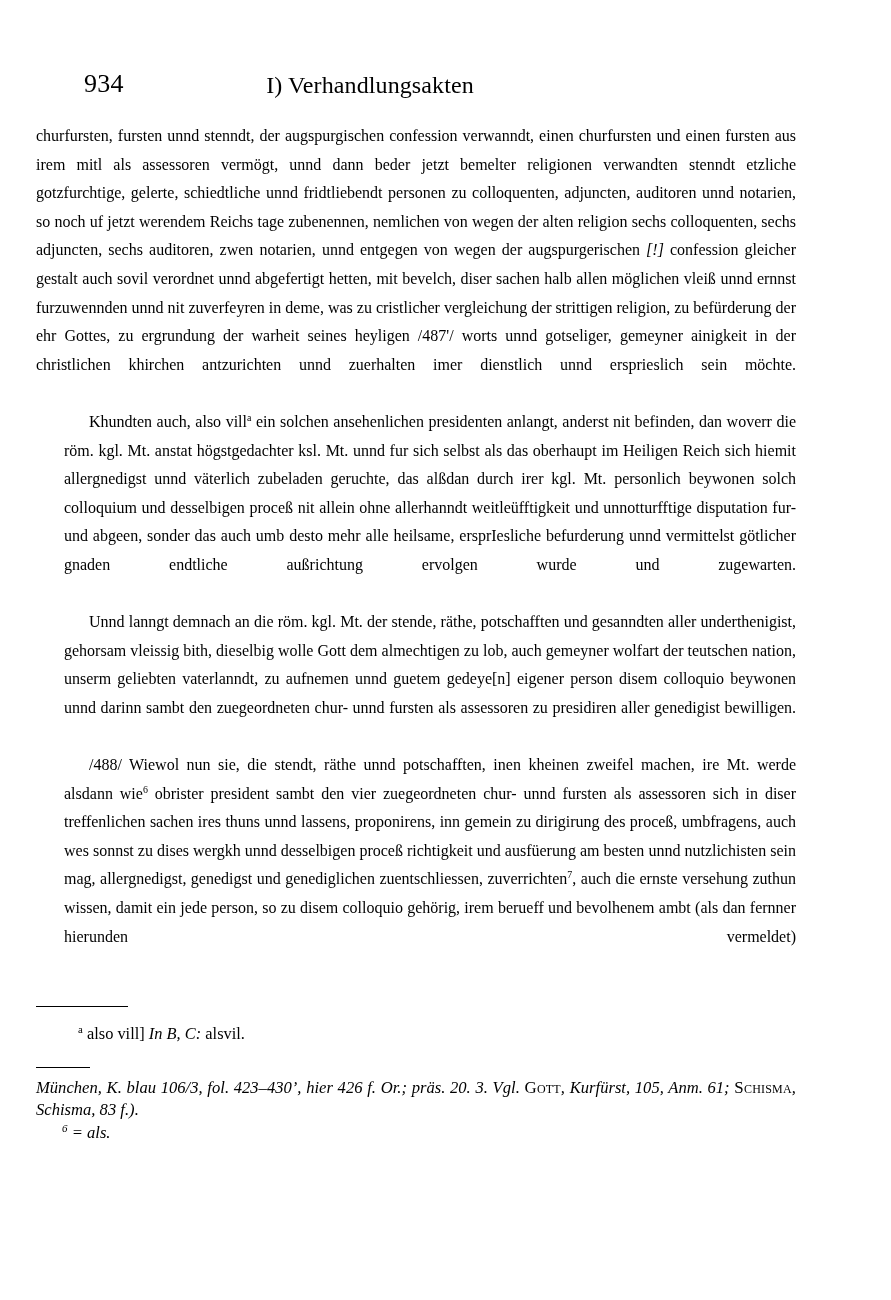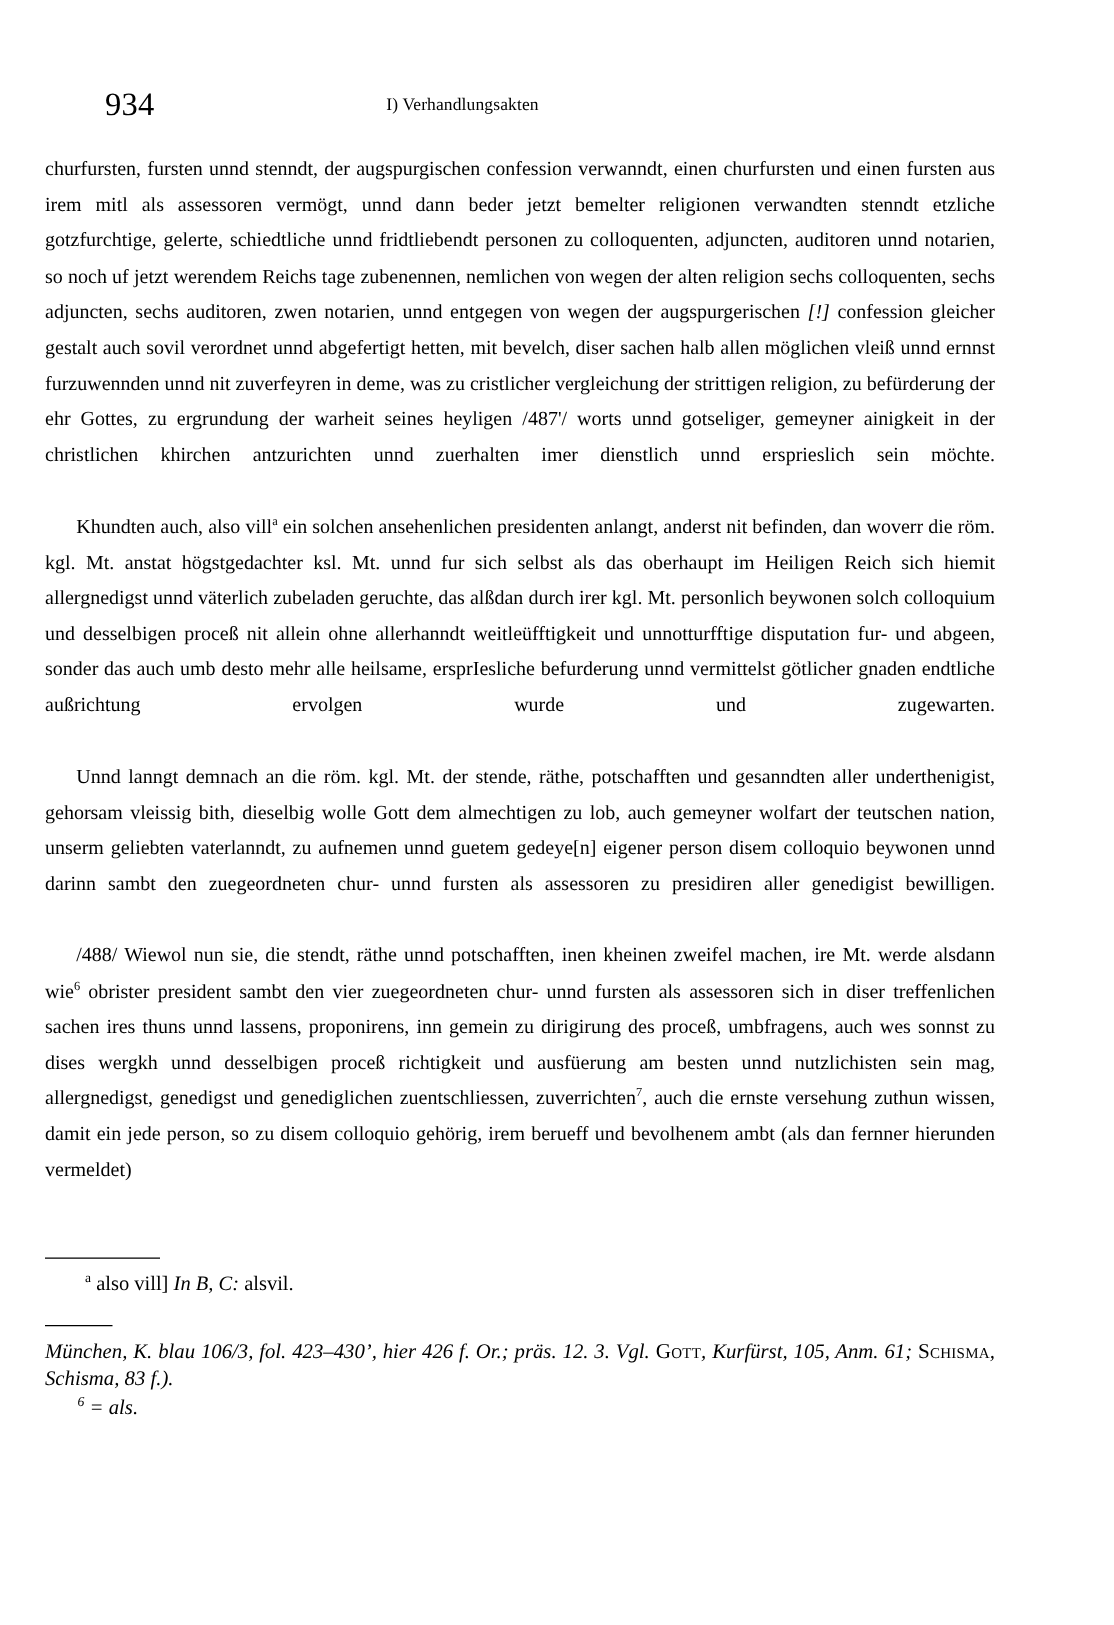--- a/index.html
+++ b/index.html
@@ -42,39 +42,40 @@
     letter-spacing: 0.2px;
     margin-left: 48px;
   }
   .runhead .title {
     position: absolute;
     left: 0;
     right: 0;
     top: 1px;
     text-align: center;
     padding-right: 92px;
-    font-size: 14px;
+    font-size: 24px;
     letter-spacing: 0.1px;
   }
 
   
   .body-block {
     margin-top: 16px;
     font-size: 16px;
     line-height: 28.6px;
     text-align: justify;
     text-justify: inter-word;
     hyphens: none;
   }
   .body-block p {
     margin: 0;
     text-align: justify;
   }
   .body-block p.indent {
     text-indent: 25px;
+    margin-left: 28px;
   }
   .body-block p:last-child {
     text-align: justify;
   }
   
   .body-block p::after {
     content: "";
     display: inline-block;
     width: 100%;
   }
@@ -156,26 +157,26 @@
     <div class="body-block" id="body-block">
         <p><span>churfursten, fursten unnd stenndt, der augspurgischen confession verwanndt, einen churfursten und einen fursten aus irem mitl als assessoren vermögt, unnd dann beder jetzt bemelter religionen verwandten stenndt etzliche gotzfurchtige, gelerte, schiedtliche unnd fridtliebendt personen zu colloquenten, adjuncten, auditoren unnd notarien, so noch uf jetzt werendem Reichs tage zubenennen, nemlichen von wegen der alten religion sechs colloquenten, sechs adjuncten, sechs auditoren, zwen notarien, unnd entgegen von wegen der augspurgerischen </span><span class="it">[!]</span><span> confession gleicher gestalt auch sovil verordnet unnd abgefertigt hetten, mit bevelch, diser sachen halb allen möglichen vleiß unnd ernnst furzuwennden unnd nit zuverfeyren in deme, was zu cristlicher vergleichung der strittigen religion, zu befürderung der ehr Gottes, zu ergrundung der warheit seines heyligen /487'/ worts unnd gotseliger, gemeyner ainigkeit in der christlichen khirchen antzurichten unnd zuerhalten imer dienstlich unnd ersprieslich sein möchte.</span></p>
         <p class="indent"><span>Khundten auch, also vill</span><sup class="marker">a</sup><span> ein solchen ansehenlichen presidenten anlangt, anderst nit befinden, dan woverr die röm. kgl. Mt. anstat högstgedachter ksl. Mt. unnd fur sich selbst als das oberhaupt im Heiligen Reich sich hiemit allergnedigst unnd väterlich zubeladen geruchte, das alßdan durch irer kgl. Mt. personlich beywonen solch colloquium und desselbigen proceß nit allein ohne allerhanndt weitleüfftigkeit und unnotturfftige disputation fur- und abgeen, sonder das auch umb desto mehr alle heilsame, ersprIesliche befurderung unnd vermittelst götlicher gnaden endtliche außrichtung ervolgen wurde und zugewarten.</span></p>
         <p class="indent"><span>Unnd lanngt demnach an die röm. kgl. Mt. der stende, räthe, potschafften und gesanndten aller underthenigist, gehorsam vleissig bith, dieselbig wolle Gott dem almechtigen zu lob, auch gemeyner wolfart der teutschen nation, unserm geliebten vaterlanndt, zu aufnemen unnd guetem gedeye[n] eigener person disem colloquio beywonen unnd darinn sambt den zuegeordneten chur- unnd fursten als assessoren zu presidiren aller genedigist bewilligen.</span></p>
         <p class="indent"><span>/488/ Wiewol nun sie, die stendt, räthe unnd potschafften, inen kheinen zweifel machen, ire Mt. werde alsdann wie</span><sup class="marker">6</sup><span> obrister president sambt den vier zuegeordneten chur- unnd fursten als assessoren sich in diser treffenlichen sachen ires thuns unnd lassens, proponirens, inn gemein zu dirigirung des proceß, umbfragens, auch wes sonnst zu dises wergkh unnd desselbigen proceß richtigkeit und ausfüerung am besten unnd nutzlichisten sein mag, allergnedigst, genedigst und genediglichen zuentschliessen, zuverrichten</span><sup class="marker">7</sup><span>, auch die ernste versehung zuthun wissen, damit ein jede person, so zu disem colloquio gehörig, irem berueff und bevolhenem ambt (als dan fernner hierunden vermeldet)</span></p>
       </div>
 
     <div class="apparatus">
       <div class="rule-short"></div>
       <div id="apparatus-list">
-          <p class="app-line" style="margin: 6px;"><sup class="marker">a</sup> <span>also vill]</span><span class="it"> In B, C:</span><span> alsvil.</span></p>
+          <p class="app-line" style="margin: 16px;"><sup class="marker">a</sup> <span>also vill]</span><span class="it"> In B, C:</span><span> alsvil.</span></p>
         </div>
     </div>
 
     <div class="notes">
       <div class="rule-shorter"></div>
       <div id="notes-list">
-          <p class="src"><span class="it">München, K. blau 106/3, fol. 423–430’, hier 426 f. Or.; präs. 12. 3. Vgl. </span><span class="smallcaps">Gott</span><span class="it">, Kurfürst, 105, Anm. 61; </span><span class="smallcaps">Schisma</span><span class="it">, Schisma, 83 f.).</span></p>
+          <p class="src"><span class="it">München, K. blau 106/3, fol. 423–430’, hier 426 f. Or.; präs. 20. 3. Vgl. </span><span class="smallcaps">Gott</span><span class="it">, Kurfürst, 105, Anm. 61; </span><span class="smallcaps">Schisma</span><span class="it">, Schisma, 83 f.).</span></p>
           <p class="fn"><sup class="marker">6</sup> <span class="it">= als.</span></p>
         </div>
     </div>
 
   </div>
 </div>
 
 </body></html>

